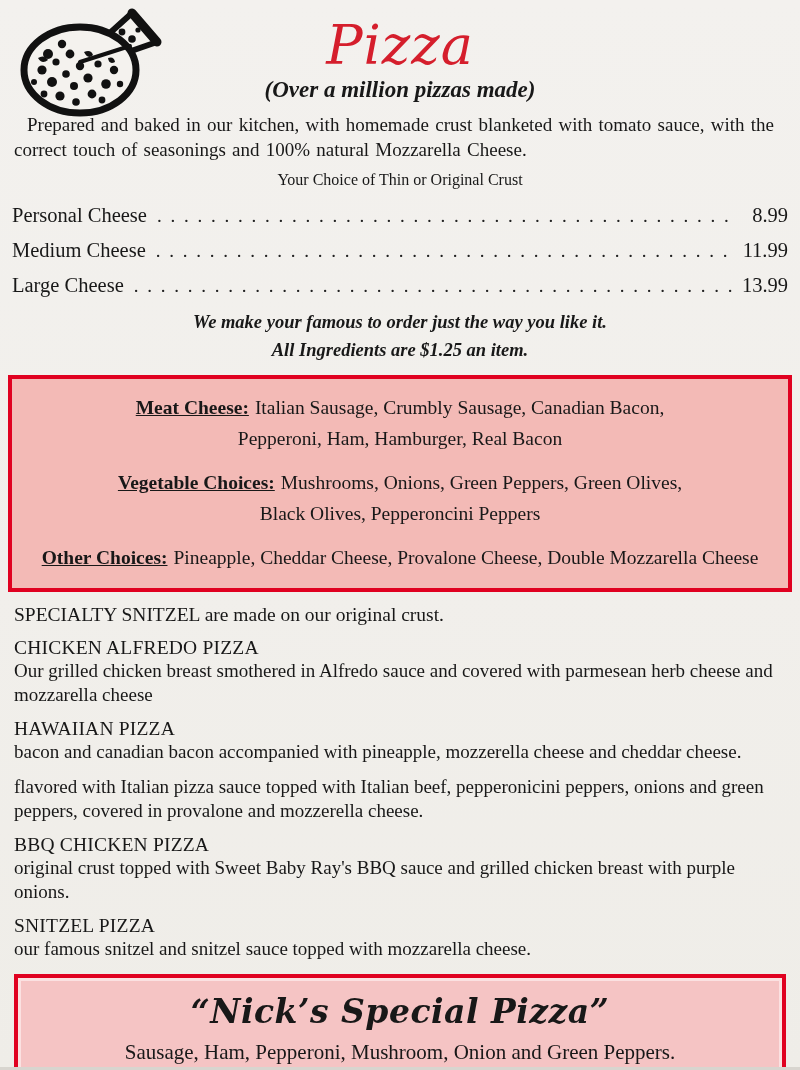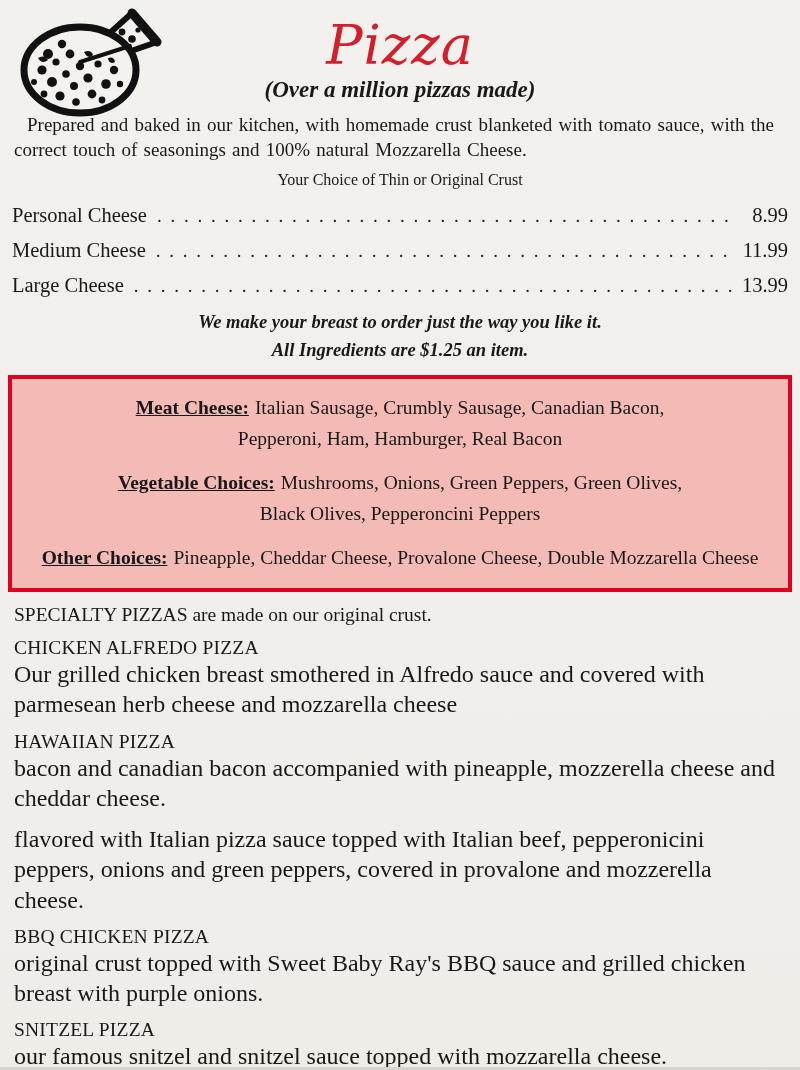--- a/index.html
+++ b/index.html
@@ -65,21 +65,21 @@
     padding:13px 14px 15px 14px;
   }
   .choice-group { font-size:19.5px; line-height:31px; margin-bottom:13px; }
   .choice-group:last-child { margin-bottom:0; }
   .choice-label { font-weight:bold; text-decoration:underline; margin-right:6px; }
 
   
   .specialty-heading { margin:12px 14px 0 14px; font-size:19.5px; }
   .spec-item { margin:11px 14px 0 14px; }
   .spec-name { font-size:19.5px; letter-spacing:.2px; }
-  .spec-desc { font-size:24px; line-height:1.26; }
+  .spec-desc { font-size:19px; line-height:1.26; }
 
   
   .nicks-box {
     margin:13px 14px 0 14px;
     border:4px solid #e00120;
     background:#f5c4c4;
     box-shadow:inset 0 0 0 3px rgba(255,245,245,.6);
     text-align:center;
     padding:14px 10px 16px 10px;
   }
@@ -157,39 +157,39 @@
       <span class="price-val">11.99</span>
     </div>
     <div class="price-row">
       <span class="price-name">Large Cheese</span>
       <span class="dots"></span>
       <span class="price-val">13.99</span>
     </div>
   </div>
 
   <div class="order-notes">
-    <div>We make your breast to order just the way you like it.</div>
+    <div>We make your famous to order just the way you like it.</div>
     <div>All Ingredients are $1.25 an item.</div>
   </div>
 
   <div class="choices-box">
     <div class="choice-group">
       <div><span class="choice-label">Meat Cheese:</span><span>Italian Sausage, Crumbly Sausage, Canadian Bacon,</span></div>
       <div>Pepperoni, Ham, Hamburger, Real Bacon</div>
     </div>
     <div class="choice-group">
       <div><span class="choice-label">Vegetable Choices:</span><span>Mushrooms, Onions, Green Peppers, Green Olives,</span></div>
       <div>Black Olives, Pepperoncini Peppers</div>
     </div>
     <div class="choice-group">
       <div><span class="choice-label">Other Choices:</span><span>Pineapple, Cheddar Cheese, Provalone Cheese, Double Mozzarella Cheese</span></div>
     </div>
   </div>
 
-  <div class="specialty-heading">SPECIALTY PIZZAS are made on our original crust.</div>
+  <div class="specialty-heading">SPECIALTY SNITZEL are made on our original crust.</div>
 
   <div class="spec-item">
     <div class="spec-name">CHICKEN ALFREDO PIZZA</div>
     <div class="spec-desc">Our grilled chicken breast smothered in Alfredo sauce and covered with parmesean herb cheese and mozzarella cheese</div>
   </div>
   <div class="spec-item">
     <div class="spec-name">HAWAIIAN PIZZA</div>
     <div class="spec-desc">bacon and canadian bacon accompanied with pineapple, mozzerella cheese and cheddar cheese.</div>
   </div>
   <div class="spec-item">

